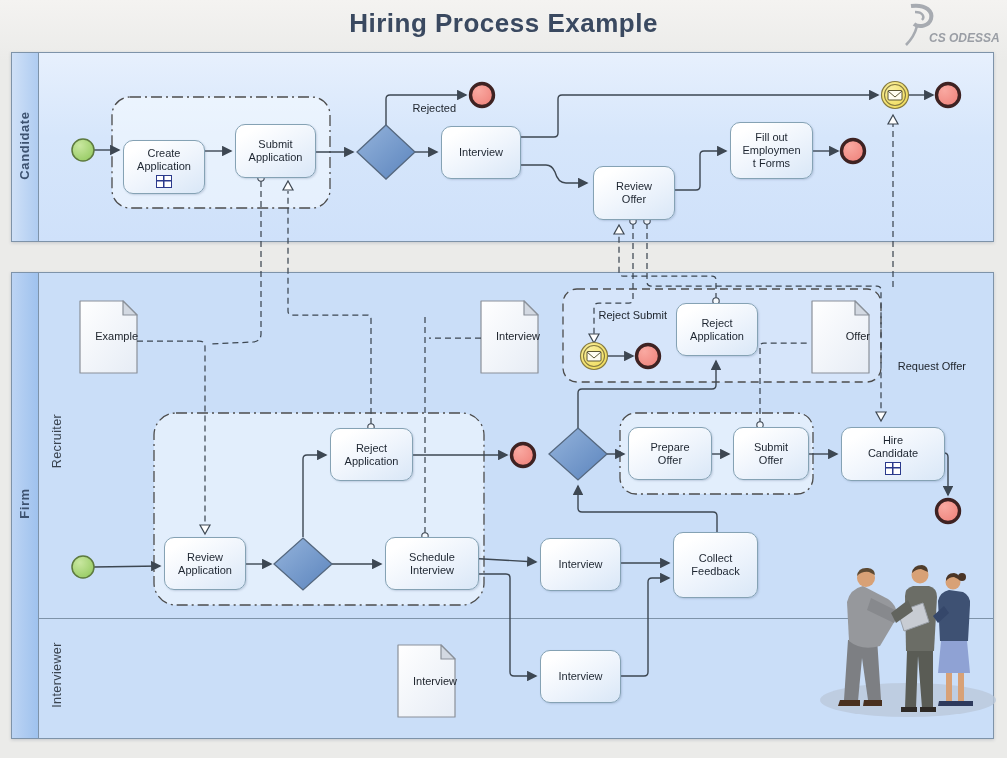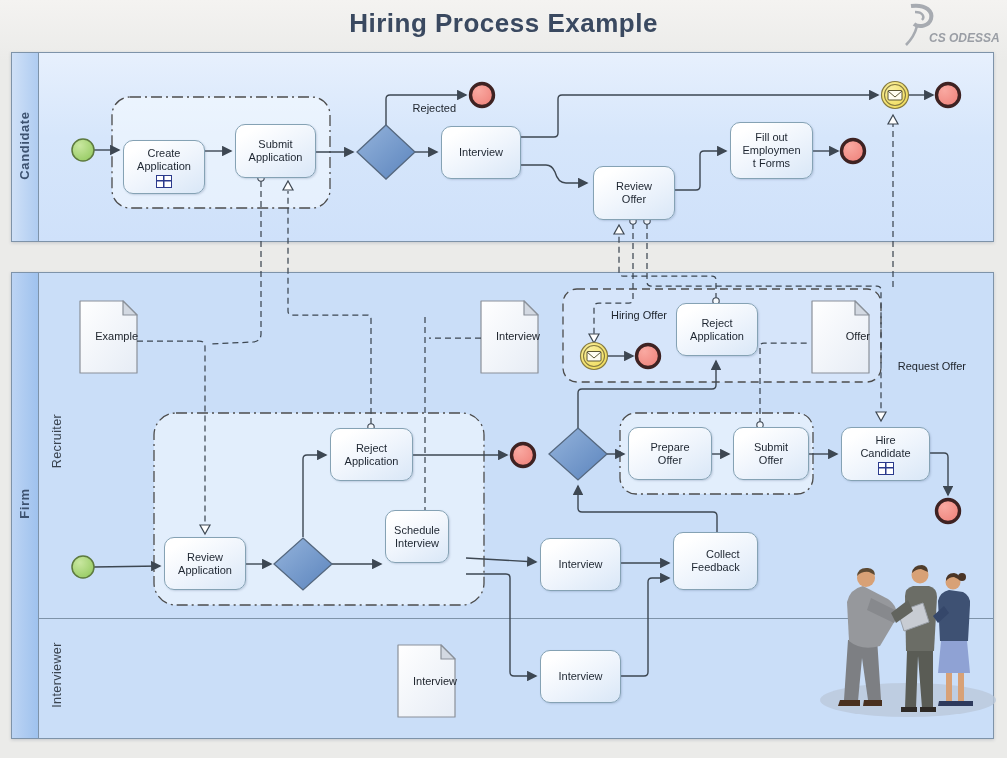--- a/index.html
+++ b/index.html
@@ -243,40 +243,40 @@
   <div class="task" style="left:441px;top:126px;width:80px;height:53px;">Interview</div>
   <div class="task" style="left:593px;top:166px;width:82px;height:54px;">Review
 Offer</div>
   <div class="task" style="left:730px;top:122px;width:83px;height:57px;">Fill out
 Employmen
 t Forms</div>
   <div class="task" style="left:330px;top:428px;width:83px;height:53px;">Reject
 Application</div>
   <div class="task" style="left:164px;top:537px;width:82px;height:53px;">Review
 Application</div>
-  <div class="task" style="left:385px;top:510px;width:64px;height:53px;">Schedule
+  <div class="task" style="left:385px;top:537px;width:94px;height:53px;">Schedule
 Interview</div>
   <div class="task" style="left:676px;top:303px;width:82px;height:53px;">Reject
 Application</div>
   <div class="task" style="left:628px;top:427px;width:84px;height:53px;">Prepare
 Offer</div>
   <div class="task" style="left:733px;top:427px;width:76px;height:53px;">Submit
 Offer</div>
-  <div class="task" style="left:841px;top:427px;width:89px;height:54px;">
+  <div class="task" style="left:841px;top:427px;width:104px;height:54px;">
     <span>Hire
 Candidate</span>
     <span class="mark"></span>
   </div>
   <div class="task" style="left:540px;top:538px;width:81px;height:53px;">Interview</div>
-  <div class="task" style="left:673px;top:532px;width:85px;height:58px;text-align:right;">Collect
+  <div class="task" style="left:673px;top:532px;width:85px;height:66px;">Collect
 Feedback</div>
   <div class="task" style="left:540px;top:650px;width:81px;height:53px;">Interview</div>
 
   <div class="doc-label" style="left:78px;top:330px;width:60px;">Example</div>
   <div class="doc-label" style="left:480px;top:330px;width:60px;">Interview</div>
   <div class="doc-label" style="left:810px;top:330px;width:60px;">Offer</div>
   <div class="doc-label" style="left:397px;top:675px;width:60px;">Interview</div>
 
   <div class="flow-label" style="left:398px;top:102px;width:58px;">Rejected</div>
-  <div class="flow-label" style="left:593px;top:309px;width:74px;">Hiring Offer</div>
+  <div class="flow-label" style="left:593px;top:309px;width:74px;">Reject Submit</div>
   <div class="flow-label" style="left:886px;top:360px;width:80px;">Request Offer</div>
 
 </div>
 
 </body></html>

